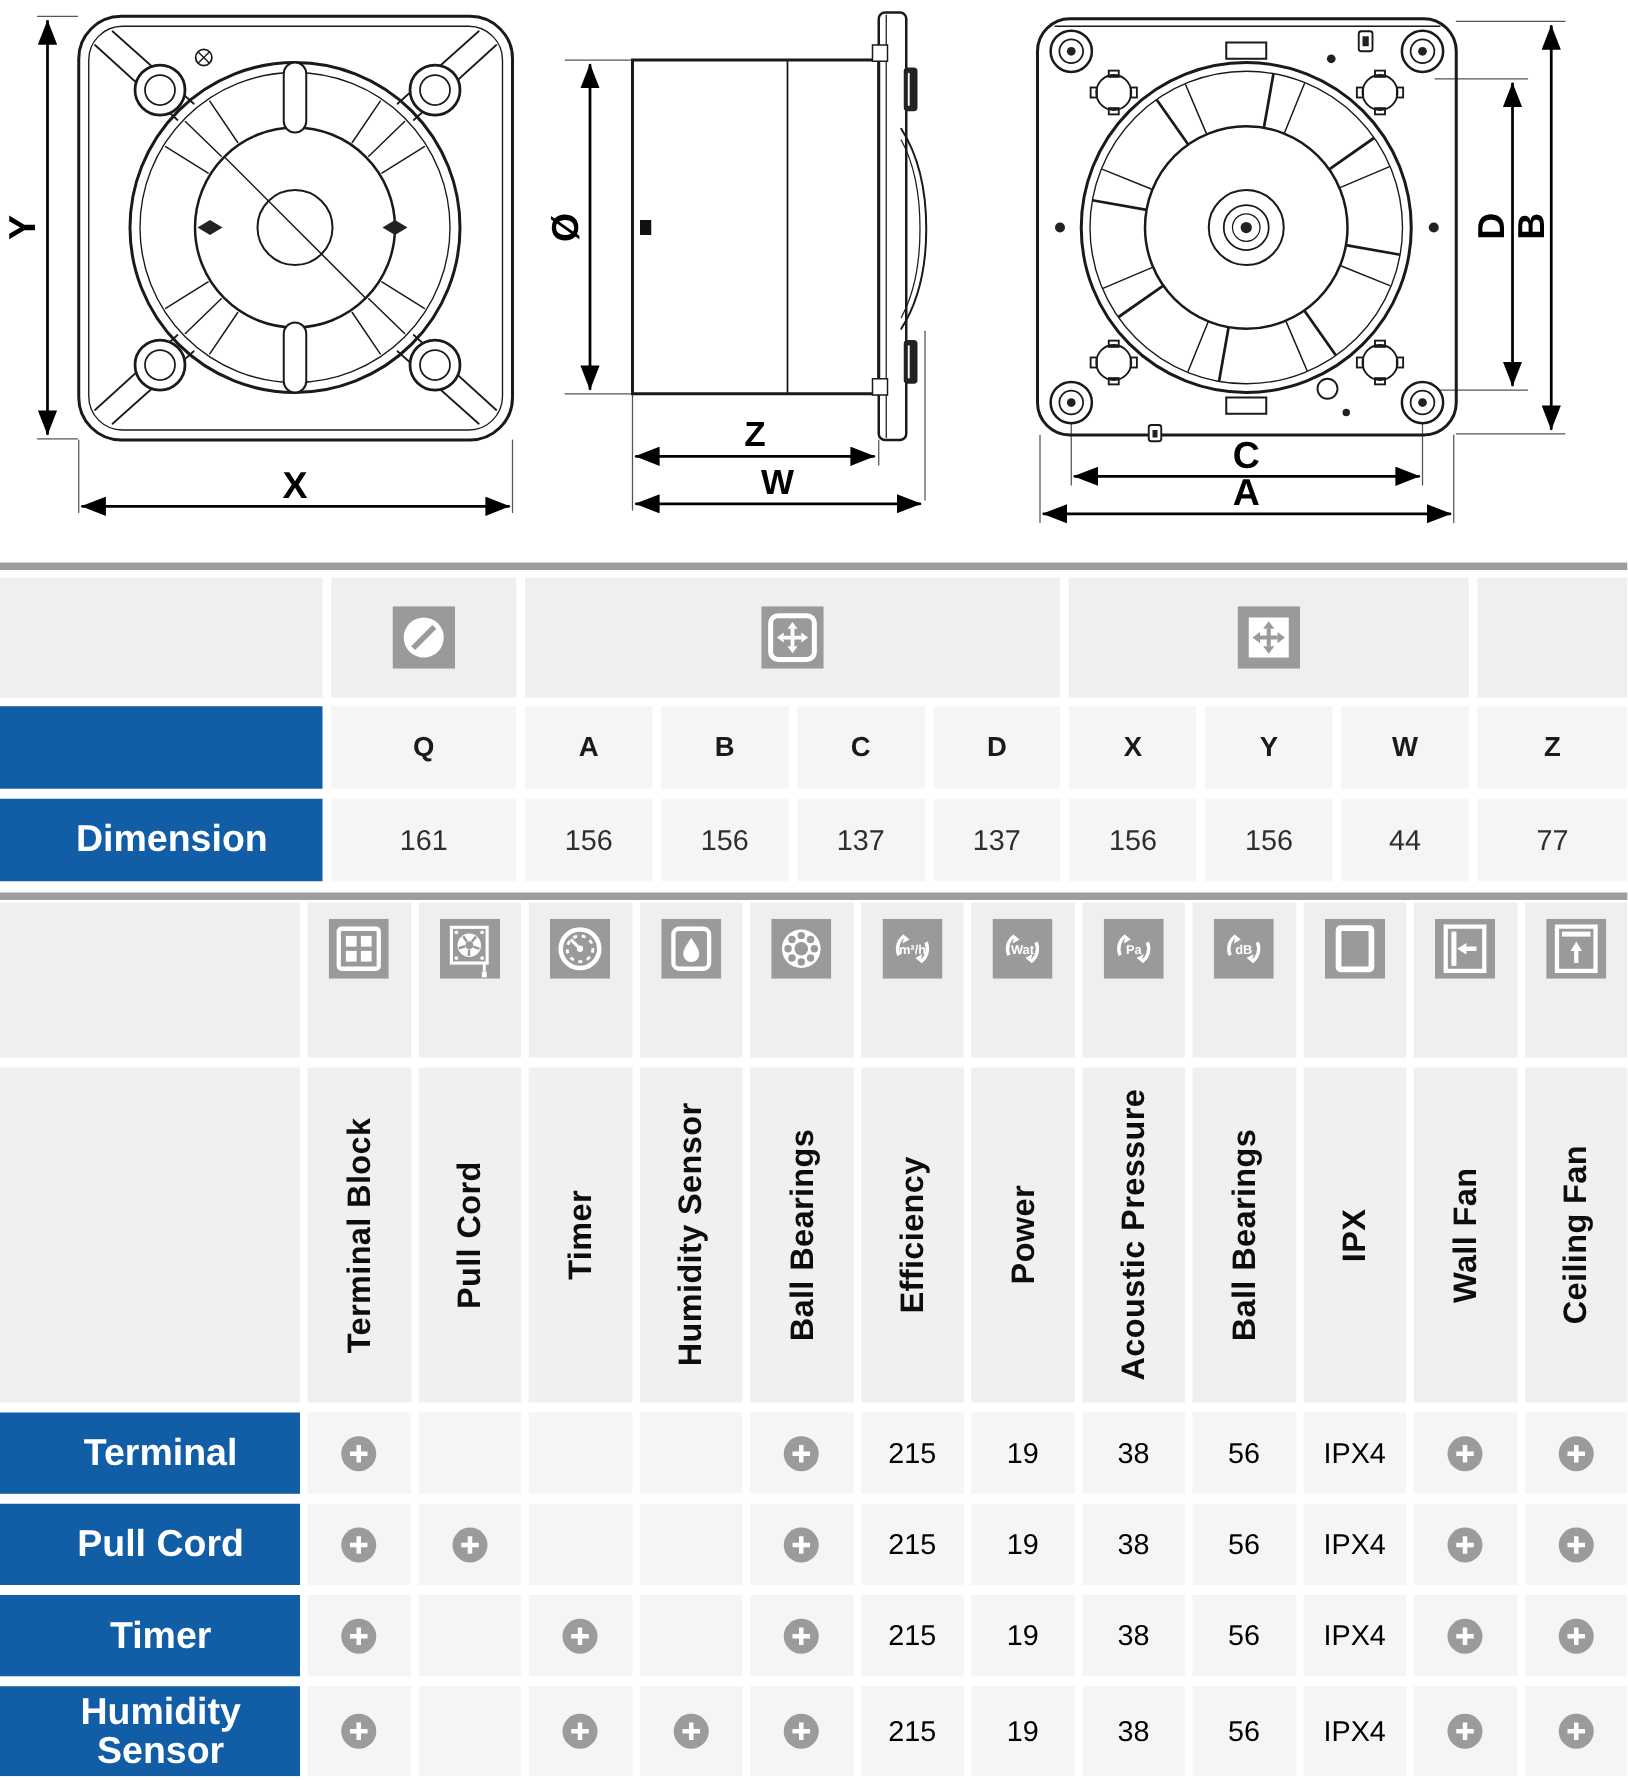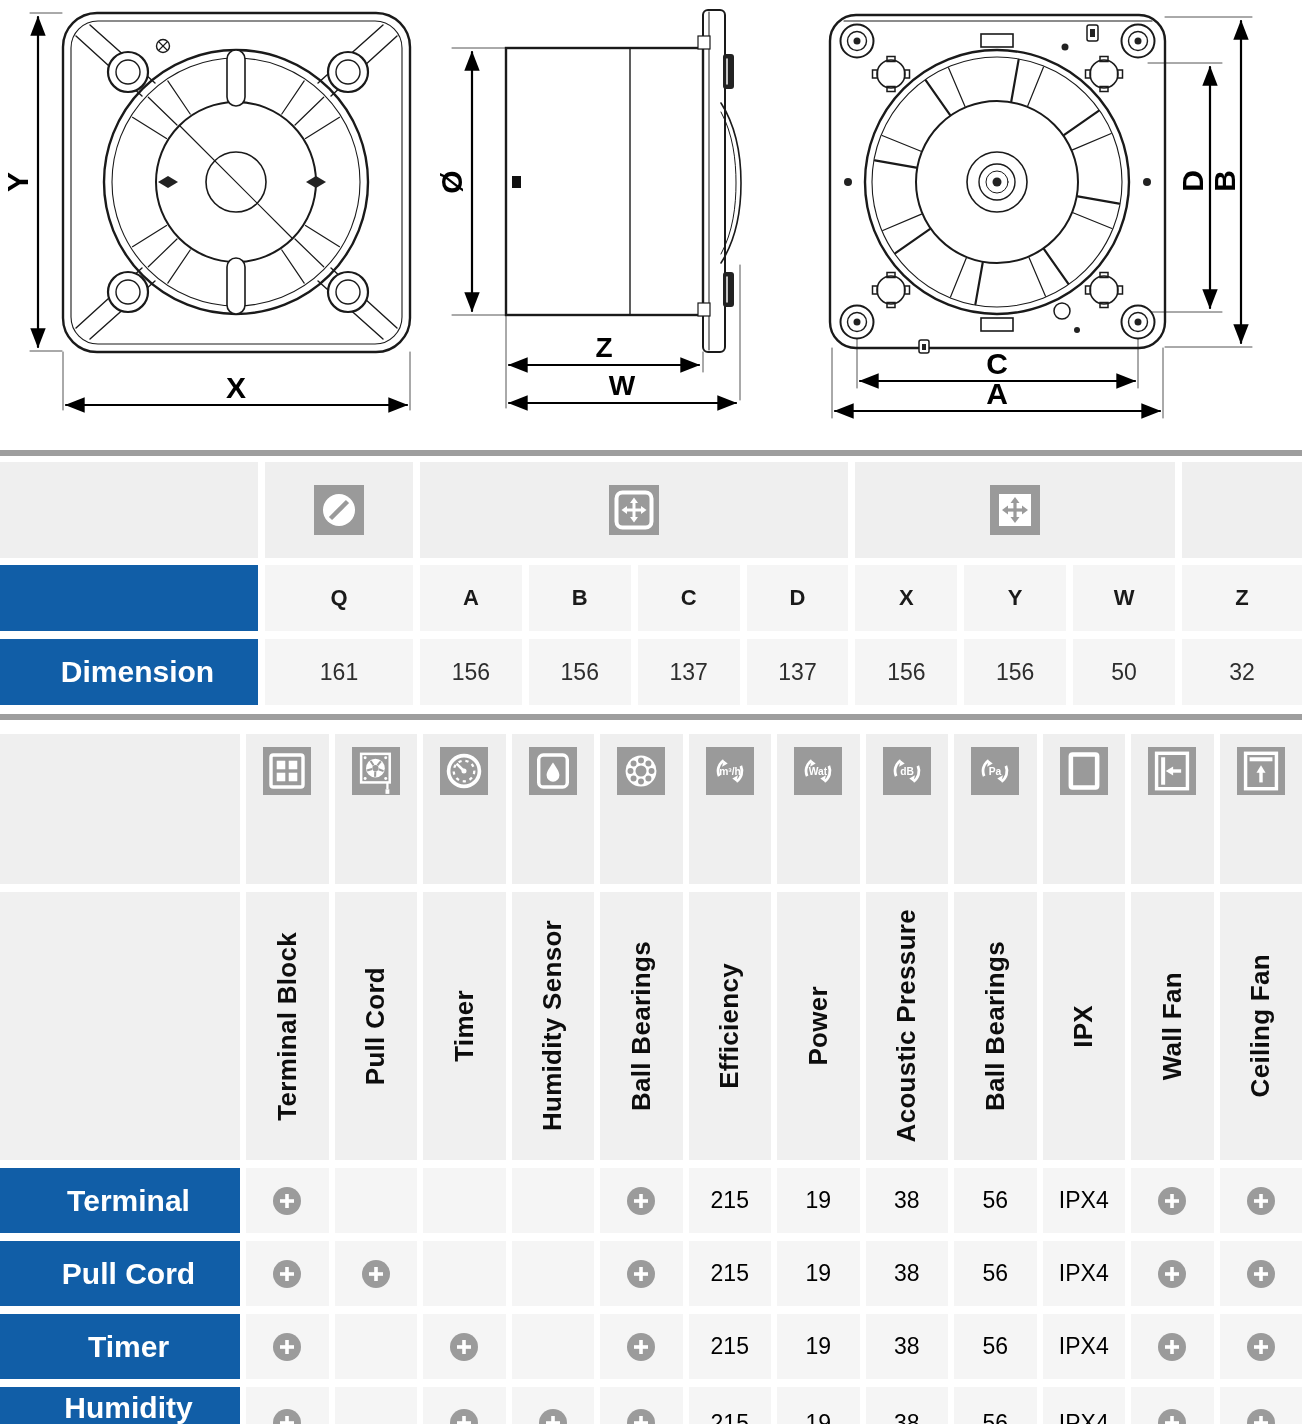--- a/index.html
+++ b/index.html
@@ -7,21 +7,21 @@
   svg{display:block;}
   .hbar{height:6px;background:#9e9e9e;width:100%;}
   .grid{display:grid;column-gap:7px;}
   .dimgrid{grid-template-columns:258px 148px repeat(7,1fr) 120px;}
   .featgrid{grid-template-columns:240px repeat(12,1fr);column-gap:6px;}
   .cell{display:flex;align-items:center;justify-content:center;background:#f5f5f5;}
   .iconrowcell{background:#efefef;}
   .dimiconsrow{height:96px;margin-top:6px;}
   .dimheadrow{height:66px;margin-top:7px;}
   .dimvalrow{height:66px;margin-top:8px;}
-  .featiconsrow{height:150px;margin-top:14px;}
+  .featiconsrow{height:124px;margin-top:2px;}
   .featiconsrow .cell{align-items:flex-start;padding-top:13px;box-sizing:border-box;}
   .featheadrow{height:268px;margin-top:8px;}
   .featrow{height:65px;margin-top:8px;}
   .featrow.last{height:72px;}
   .span4{grid-column:3 / span 4;}
   .span3{grid-column:7 / span 3;}
   .bluecell{background:#115ea7;padding-left:17px;}
   .rowlabel{color:#fff;font-weight:700;font-size:30px;text-align:center;line-height:1.05;}
   .hcell{font-weight:700;font-size:22px;color:#1a1a1a;}
   .vcell{font-size:23px;color:#2e2e2e;}
@@ -304,22 +304,22 @@
     </div>
   <div class="grid dimgrid dimvalrow" id="dim-values-row">
     <div class="cell bluecell rowlabel">Dimension</div>
   <div class="cell vcell">161</div>
       <div class="cell vcell">156</div>
       <div class="cell vcell">156</div>
       <div class="cell vcell">137</div>
       <div class="cell vcell">137</div>
       <div class="cell vcell">156</div>
       <div class="cell vcell">156</div>
-      <div class="cell vcell">50</div>
-      <div class="cell vcell">32</div>
+      <div class="cell vcell">44</div>
+      <div class="cell vcell">77</div>
     </div>
 </div>
 
 <div class="hbar mt9"></div>
 
 <div>
   <div class="grid featgrid featiconsrow" id="feat-icons-row">
     <div class="cell iconrowcell" style="align-items:center;"></div>
   <div class="cell iconrowcell">
         <span class="fibox">
@@ -430,35 +430,35 @@
       <div class="cell iconrowcell">
         <span class="fibox">
           <svg viewBox="0 0 42 42" xmlns="http://www.w3.org/2000/svg">
             <rect width="42" height="42" fill="#9a9a9a"></rect>
     <g stroke="#fff" stroke-width="2.4" fill="none">
       <path d="M11.5,25.5 A11,11 0 0 1 15.5,11.8"></path>
               <path d="M30.5,16.5 A11,11 0 0 1 26.5,30.2"></path>
             </g>
     <path d="M15.5,11.8 l-1.5,5.5 5,-2.8 z" fill="#fff"></path>
             <path d="M26.5,30.2 l1.5,-5.5 -5,2.8 z" fill="#fff"></path>
-    <text x="21" y="24.5" font-size="9" font-weight="bold" fill="#fff" text-anchor="middle" font-family="Liberation Sans,sans-serif">dB</text>
+    <text x="21" y="24.5" font-size="9" font-weight="bold" fill="#fff" text-anchor="middle" font-family="Liberation Sans,sans-serif">Pa</text>
           </svg>
         </span>
       </div>
       <div class="cell iconrowcell">
         <span class="fibox">
           <svg viewBox="0 0 42 42" xmlns="http://www.w3.org/2000/svg">
             <rect width="42" height="42" fill="#9a9a9a"></rect>
     <g stroke="#fff" stroke-width="2.4" fill="none">
       <path d="M11.5,25.5 A11,11 0 0 1 15.5,11.8"></path>
               <path d="M30.5,16.5 A11,11 0 0 1 26.5,30.2"></path>
             </g>
     <path d="M15.5,11.8 l-1.5,5.5 5,-2.8 z" fill="#fff"></path>
             <path d="M26.5,30.2 l1.5,-5.5 -5,2.8 z" fill="#fff"></path>
-    <text x="21" y="24.5" font-size="9" font-weight="bold" fill="#fff" text-anchor="middle" font-family="Liberation Sans,sans-serif">Pa</text>
+    <text x="21" y="24.5" font-size="9" font-weight="bold" fill="#fff" text-anchor="middle" font-family="Liberation Sans,sans-serif">dB</text>
           </svg>
         </span>
       </div>
       <div class="cell iconrowcell">
         <span class="fibox">
           <svg viewBox="0 0 42 42" xmlns="http://www.w3.org/2000/svg">
             <rect width="42" height="42" fill="#9a9a9a"></rect>
             <rect x="9.5" y="6.5" width="23" height="29" rx="1.5" fill="none" stroke="#fff" stroke-width="4"></rect>
           </svg>
         </span>

